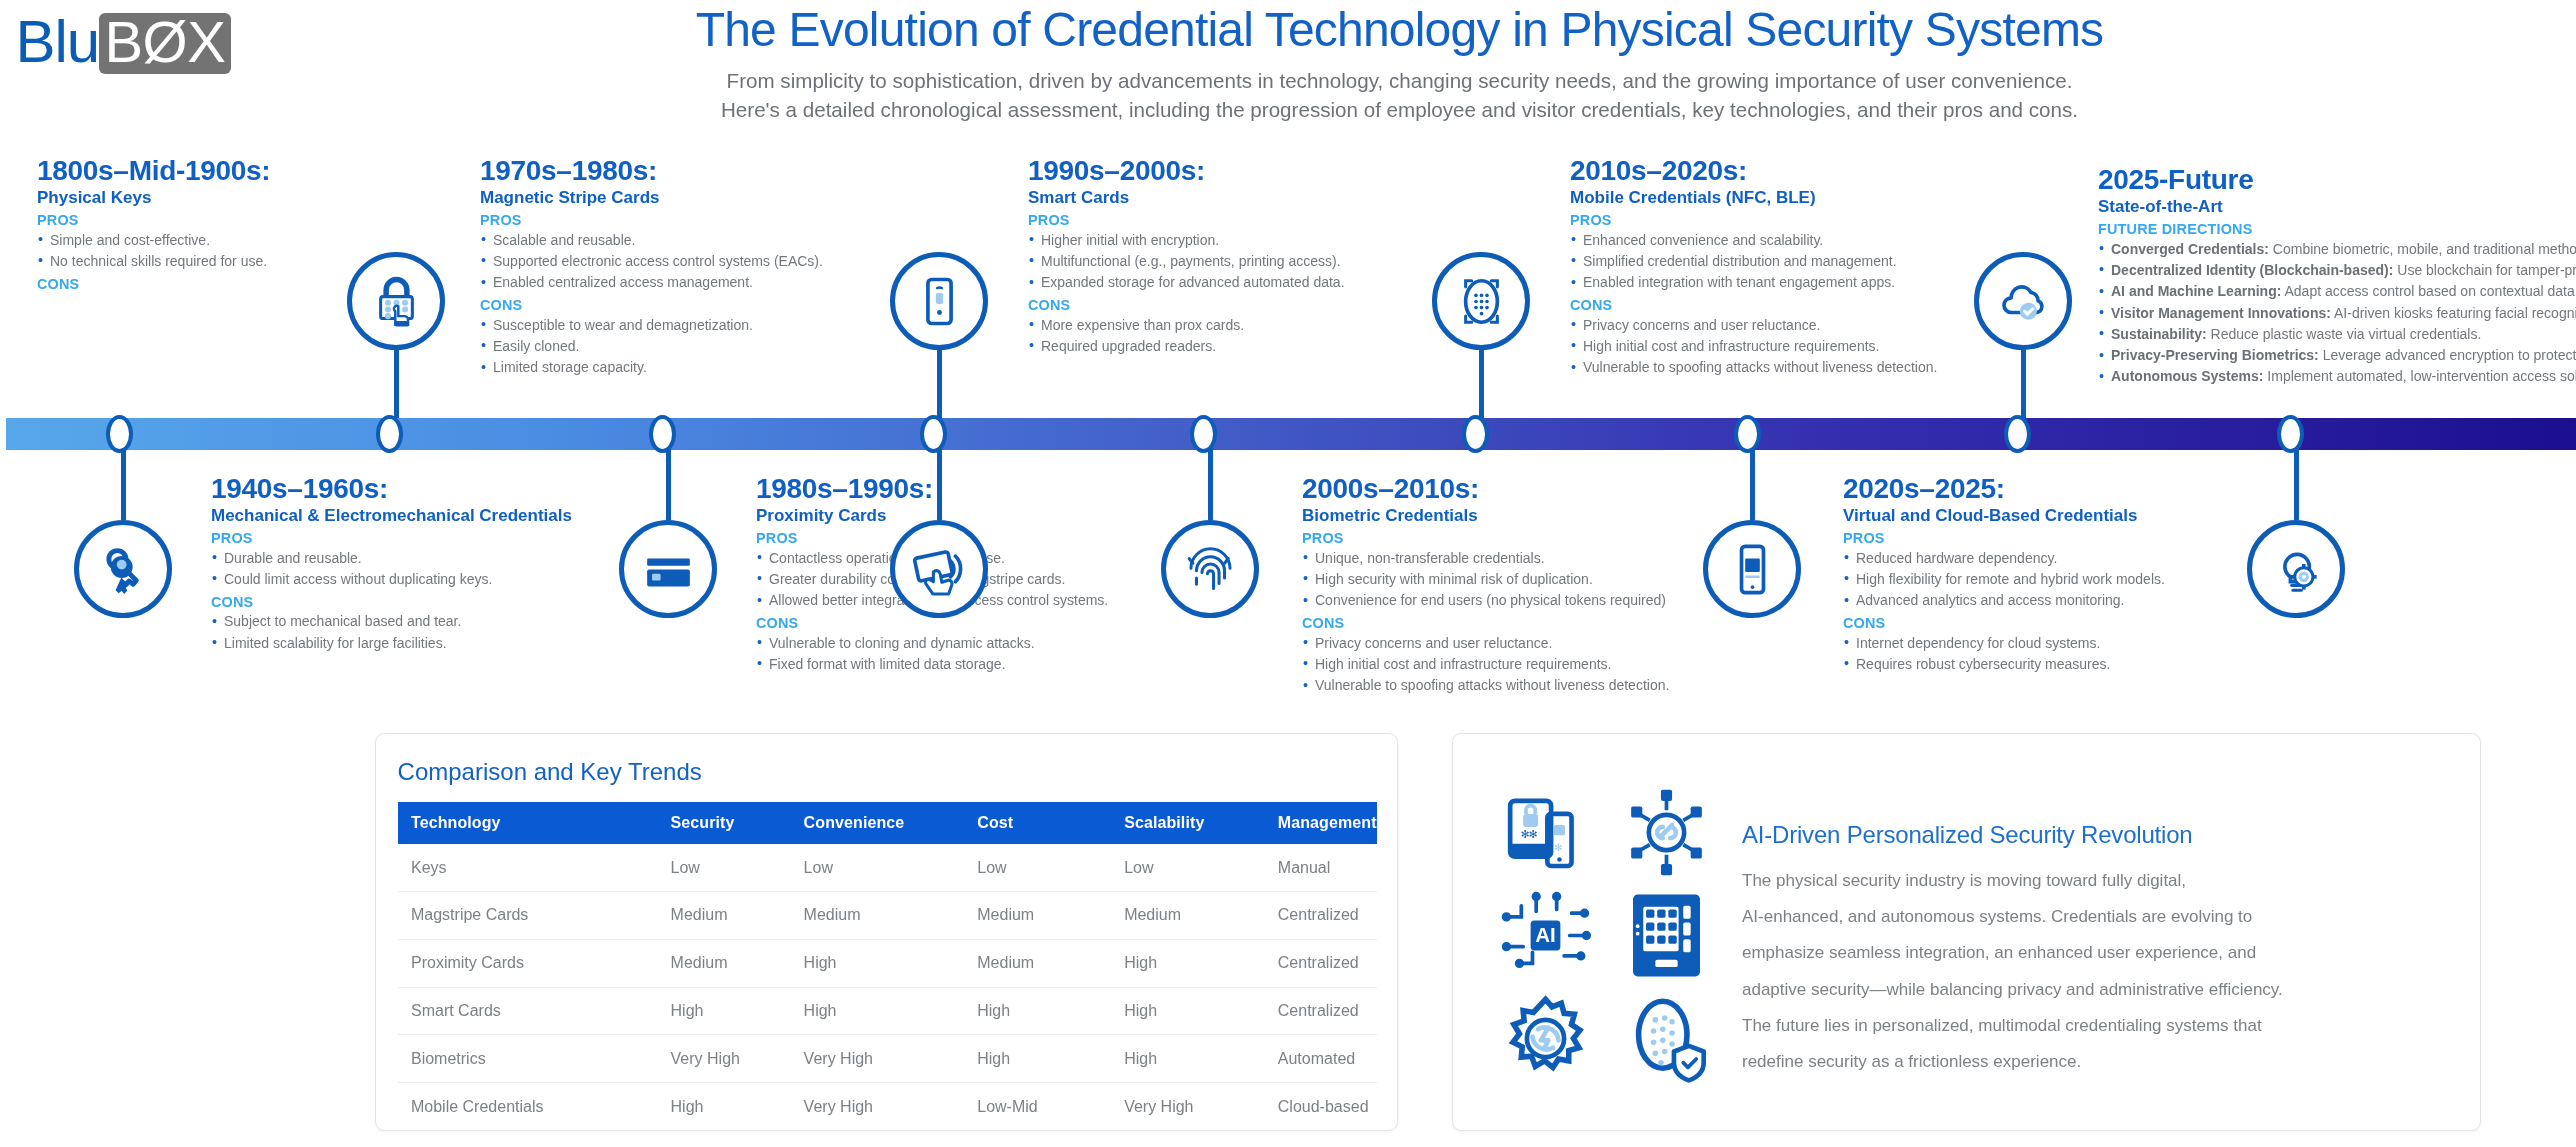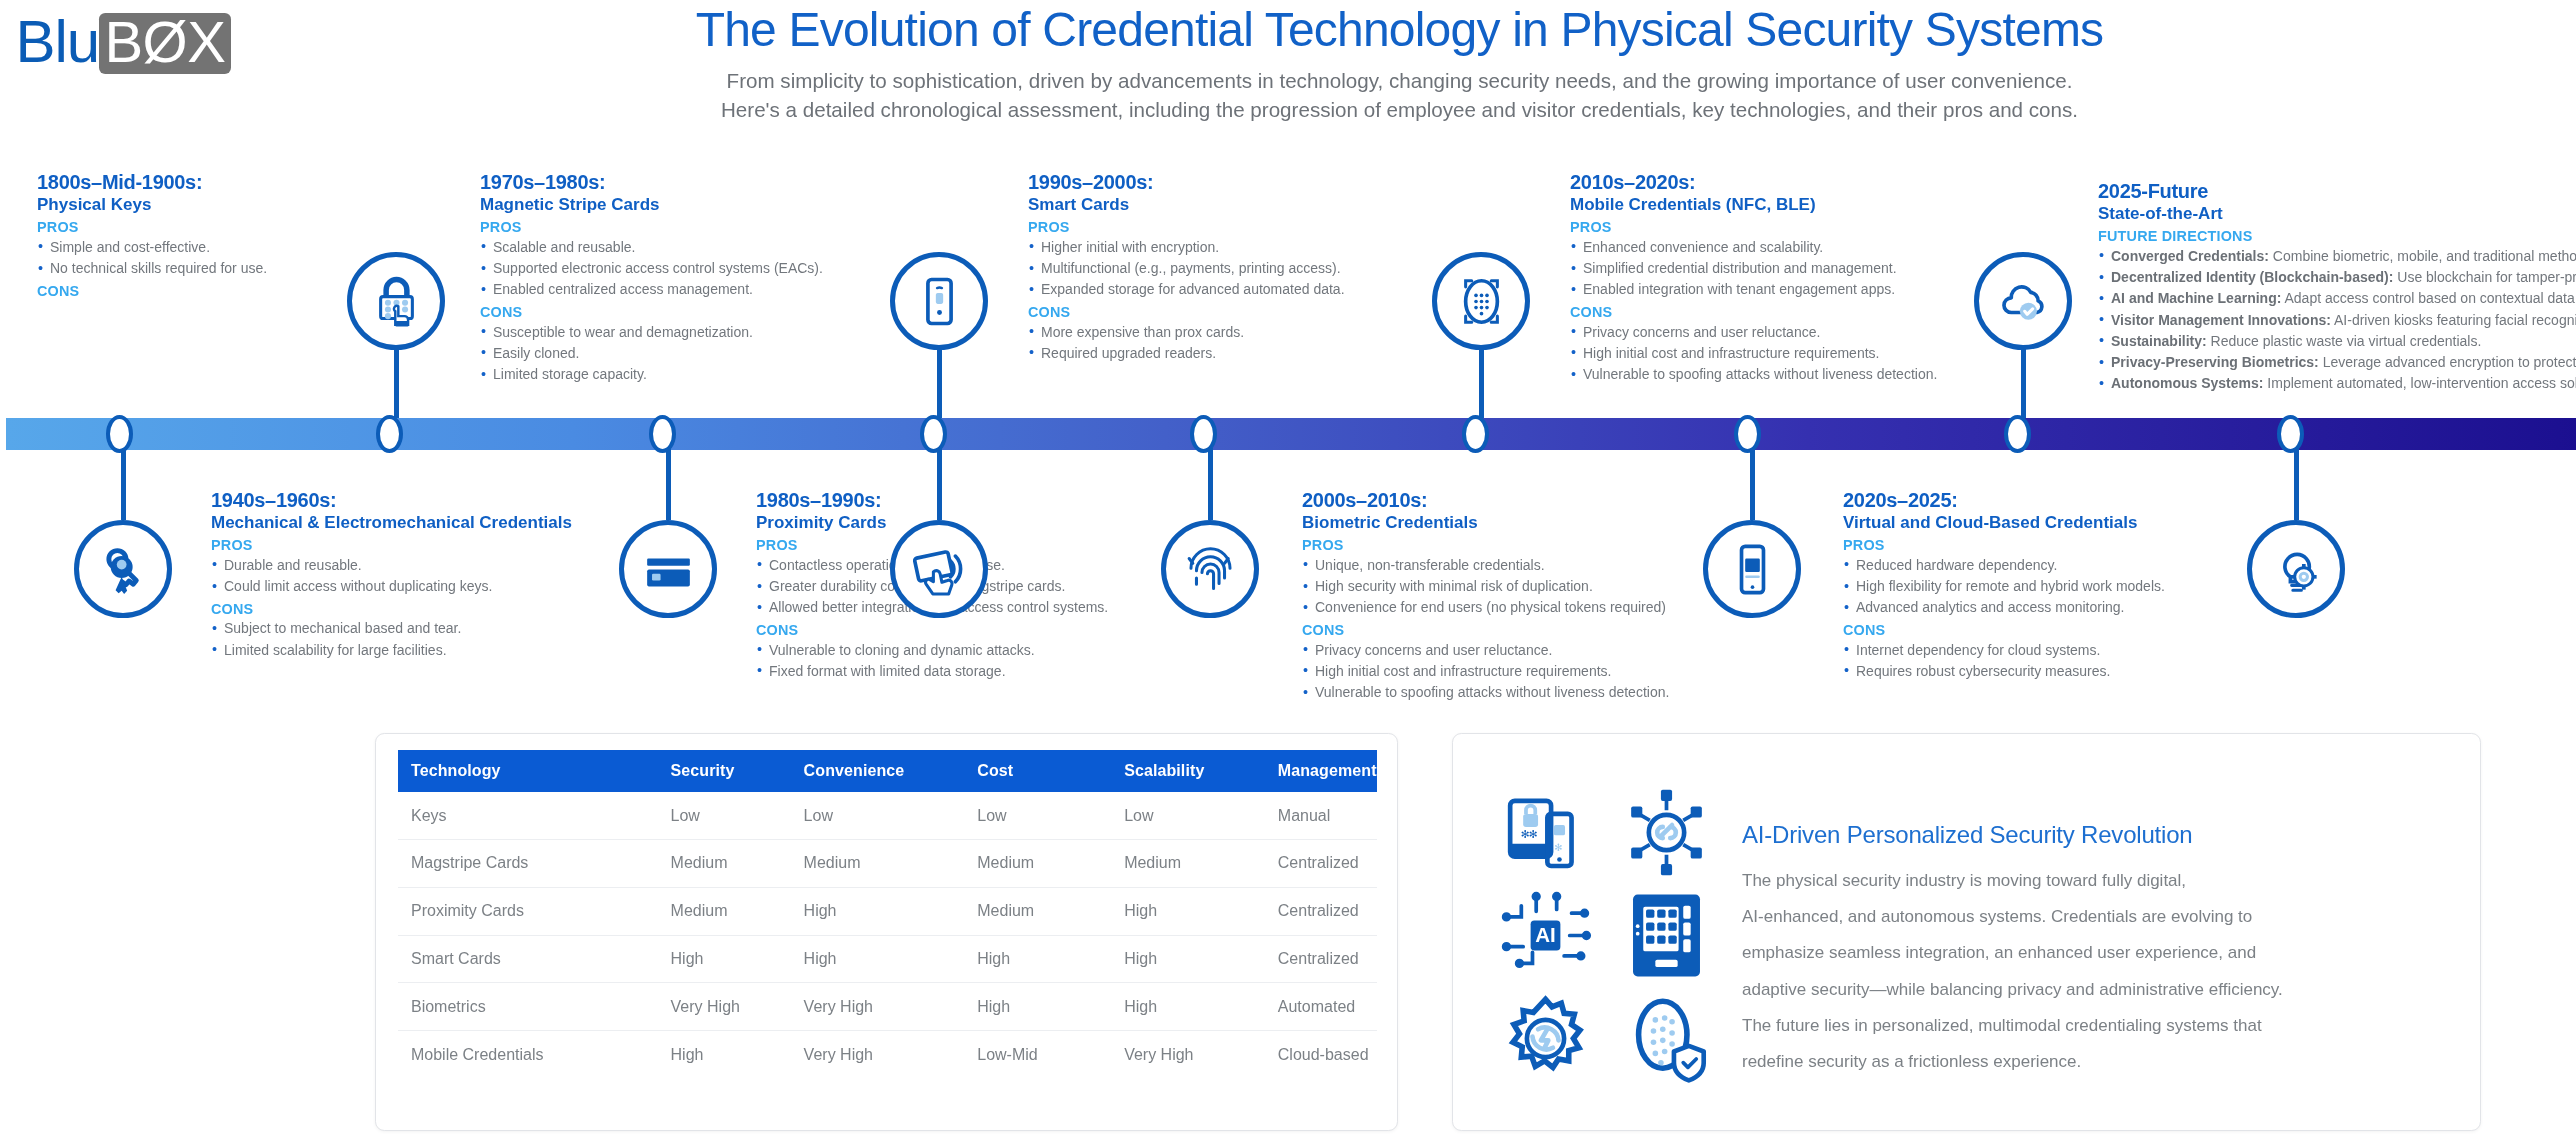--- a/index.html
+++ b/index.html
@@ -45,21 +45,21 @@
   .icon-circle {
     position: absolute; width: 98px; height: 98px;
     border: 5.7px solid #0c5cb8; border-radius: 50%;
     background: #fff; z-index: 4;
     display: flex; align-items: center; justify-content: center;
   }
   .icon-circle svg { width: 61px; height: 61px; display: block; }
 
   
   .era { position: absolute; }
-  .era-years { color: #0f5fc4; font-size: 20px; font-weight: bold; letter-spacing: -0.3px; line-height: 1.12; margin-top: 16px; }
+  .era-years { color: #0f5fc4; font-size: 28px; font-weight: bold; letter-spacing: -0.3px; line-height: 1.12; }
   .era-name  { color: #0f5fc4; font-size: 17px; font-weight: bold; line-height: 1.25; margin-top: 1px; }
   .era-lab   { color: #35a8ef; font-size: 14.4px; font-weight: bold; letter-spacing: 0.2px; margin-top: 3.6px; }
   .era ul { list-style: none; margin-top: 1.5px; }
   .era li {
     color: #72777d; font-size: 14px; line-height: 1.52;
     position: relative; padding-left: 13px;
   }
   .era li::before {
     content: "\2022"; color: #1462c9; position: absolute; left: 1px; top: -0.5px; font-size: 14.4px;
   }
@@ -384,20 +384,21 @@
           <li><b>AI and Machine Learning:</b> Adapt access control based on contextual data (e.g., location, behavior).</li>
           <li><b>Visitor Management Innovations:</b> AI-driven kiosks featuring facial recognition and dynamic QR codes.</li>
           <li><b>Sustainability:</b> Reduce plastic waste via virtual credentials.</li>
           <li><b>Privacy-Preserving Biometrics:</b> Leverage advanced encryption to protect user data.</li>
           <li><b>Autonomous Systems:</b> Implement automated, low-intervention access solutions.</li>
         </ul>
       </div>
     </div>
 
   <div class="card" id="card-table">
+    <div class="card-title">Comparison and Key Trends</div>
     <table>
       <colgroup>
           <col class="c-tech">
           <col class="c-sec">
           <col class="c-con">
           <col class="c-cost">
           <col class="c-scal">
           <col>
         </colgroup>
       <thead>

